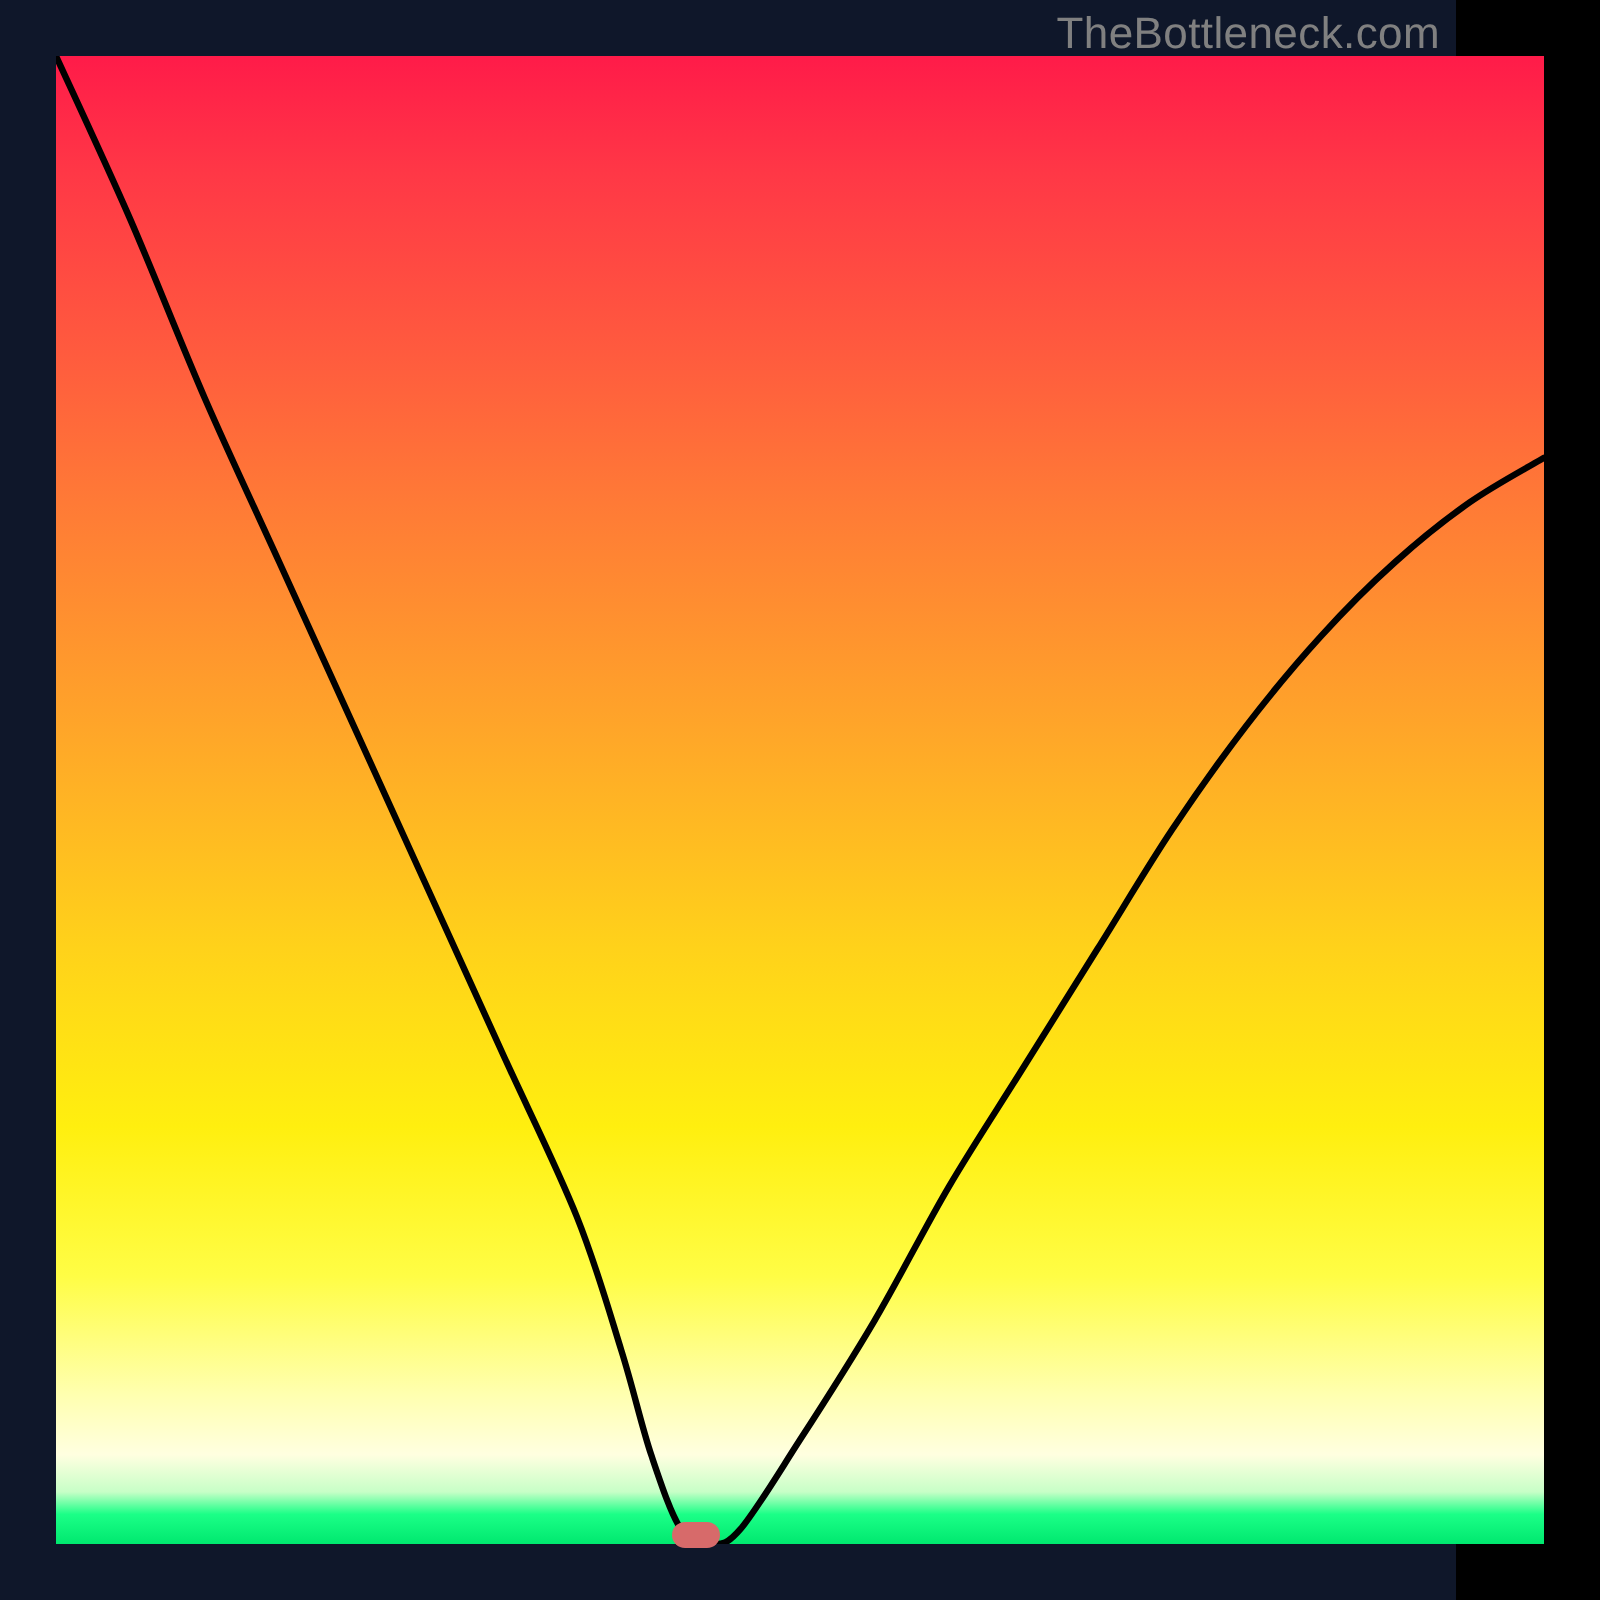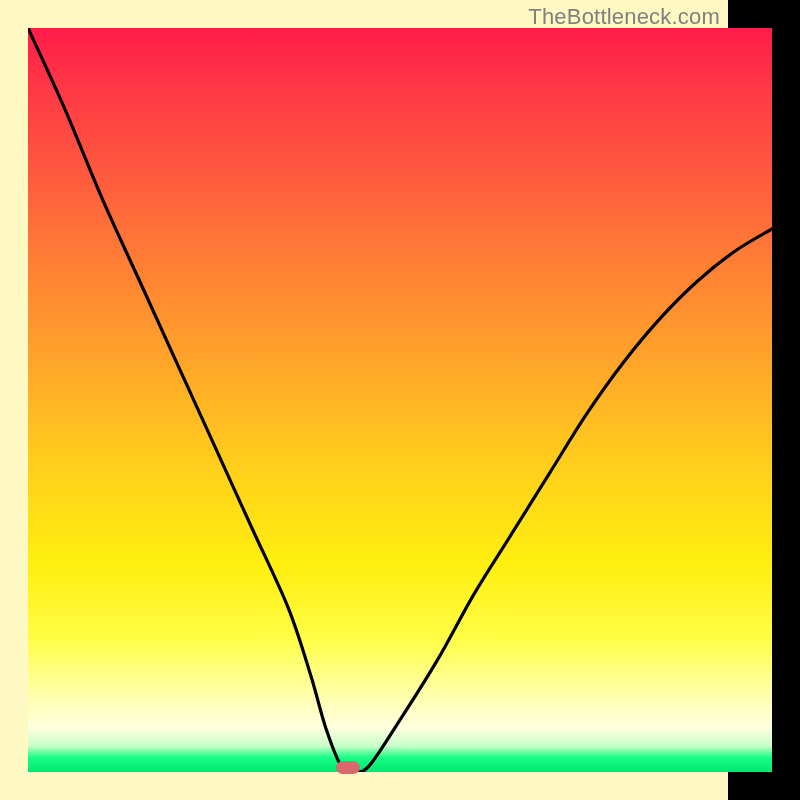--- a/index.html
+++ b/index.html
@@ -10,21 +10,21 @@
     background: #000;
     overflow: hidden;
     font-family: Arial, Helvetica, sans-serif;
   }
   .frame {
     position: absolute;
     left: 0;
     top: 0;
     width: 728px;
     height: 800px;
-    background: #fef9c3;
+    background: #0f172a;
   }
   .plot-area {
     position: absolute;
     left: 28px;
     top: 28px;
     width: 744px;
     height: 744px;
     
     background: linear-gradient(
       to bottom,

